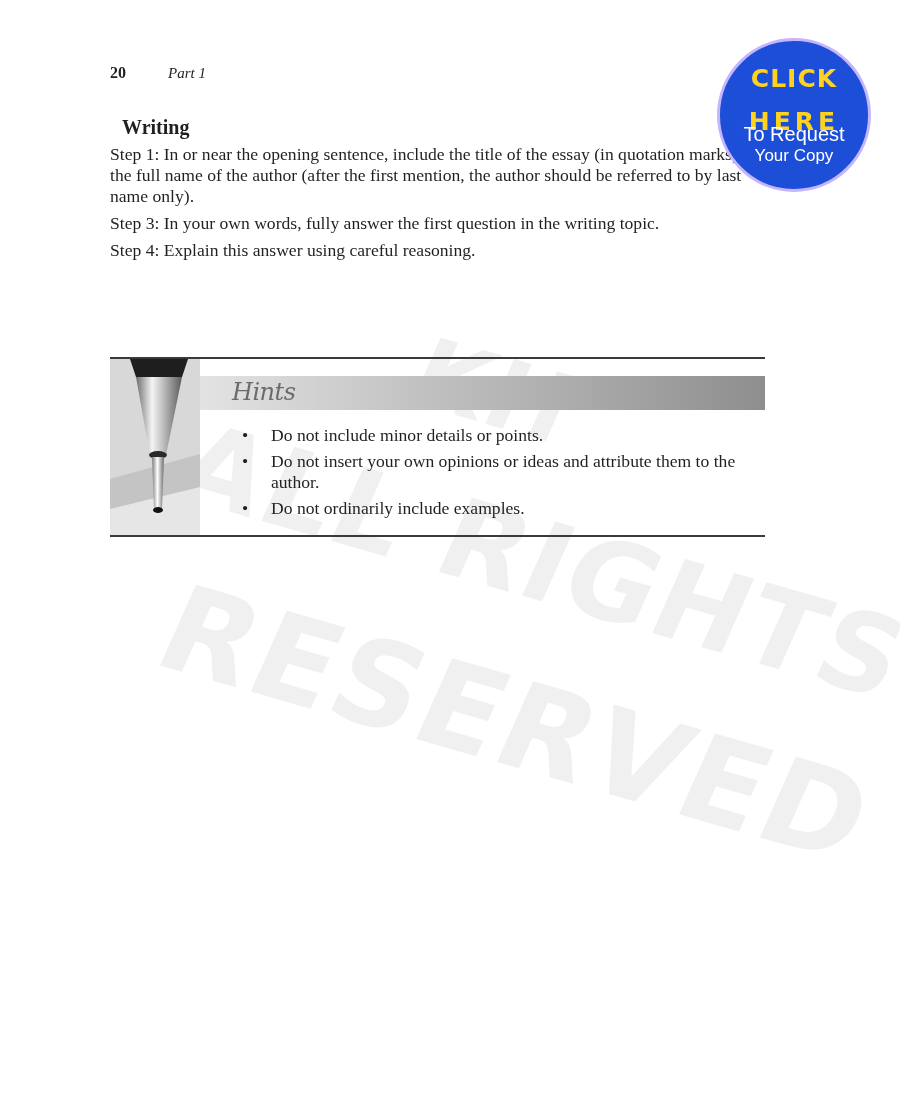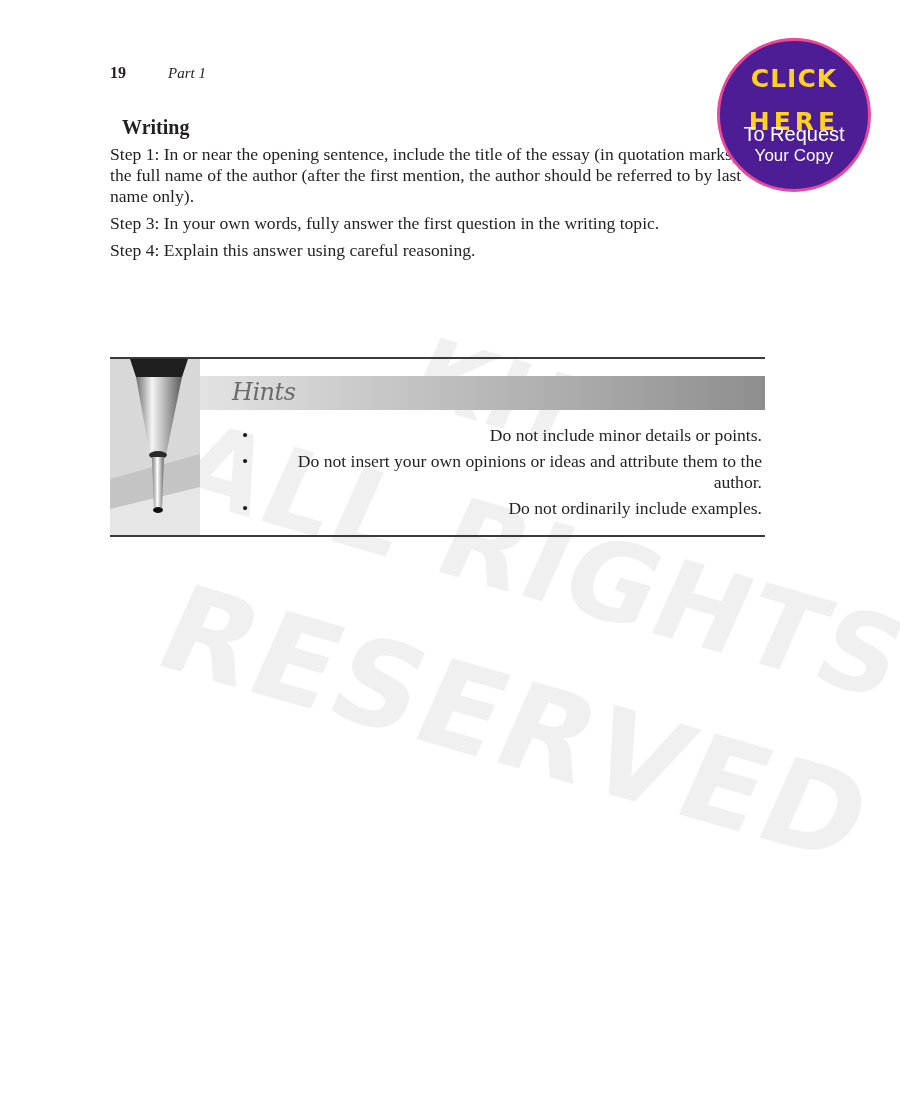--- a/index.html
+++ b/index.html
@@ -9,46 +9,46 @@
     .wm1 { left: 440px; top: 318px; font-size: 96px; }
     .wm2 { left: 210px; top: 400px; font-size: 110px; }
     .wm3 { left: 195px; top: 560px; font-size: 120px; }
     .page { position: absolute; left: 0; top: 0; width: 900px; height: 1110px; z-index: 1; }
     .running-head { position: absolute; left: 110px; top: 64px; font-size: 16px; }
     .page-num { font-weight: bold; }
     .part-label { font-style: italic; margin-left: 38px; font-size: 15px; }
     .section-title { position: absolute; left: 110px; top: 104px; font-size: 20px; font-weight: bold; margin: 12px; }
     .steps { position: absolute; left: 110px; top: 144px; width: 660px; font-size: 17.6px; line-height: 21px; }
     .step { margin: 0 0 6px 0; }
-    .hints-box { position: absolute; left: 110px; top: 357px; width: 655px; height: 176px; border-top: 2px solid #3a3a3a; border-bottom: 2px solid #3a3a3a; text-align: right; }
+    .hints-box { position: absolute; left: 110px; top: 357px; width: 655px; height: 176px; border-top: 2px solid #3a3a3a; border-bottom: 2px solid #3a3a3a; }
     .pen-photo { position: absolute; left: 0; top: 0; width: 90px; height: 176px; background: linear-gradient(135deg, #9a9a9a 0%, #dcdcdc 35%, #efefef 60%, #bdbdbd 100%); overflow: hidden; }
     .hints-header { position: absolute; left: 90px; top: 17px; width: 565px; height: 34px; background: linear-gradient(90deg, #e3e3e3 0%, #c9c9c9 30%, #a8a8a8 70%, #8e8e8e 100%); }
     .hints-title { position: absolute; left: 32px; top: 2px; font-family: "DejaVu Serif", serif; font-style: italic; font-size: 24px; color: #6b6b6b; letter-spacing: -0.5px; }
     .hints-list { position: absolute; left: 132px; top: 66px; width: 520px; margin: 0; padding: 0; list-style: none; font-size: 17.6px; line-height: 21px; }
     .hints-list li { position: relative; padding-left: 29px; margin-bottom: 5px; }
     .bullet { position: absolute; left: 0; top: 0; }
-    .cta { position: absolute; left: 717px; top: 38px; width: 154px; height: 154px; border-radius: 50%; background: #4c1d95; border: 3px solid #ec4899; box-sizing: border-box; text-align: center; cursor: pointer; z-index: 5; font-family: "DejaVu Sans", "Liberation Sans", sans-serif; }
+    .cta { position: absolute; left: 717px; top: 38px; width: 154px; height: 154px; border-radius: 50%; background: #1d4ed8; border: 3px solid #c4b5fd; box-sizing: border-box; text-align: center; cursor: pointer; z-index: 5; font-family: "DejaVu Sans", "Liberation Sans", sans-serif; }
     .cta-line1 { position: absolute; left: 0; width: 100%; top: 24px; font-weight: bold; color: #ffd21f; font-size: 25px; letter-spacing: 1px; line-height: 27px; }
     .cta-line2 { position: absolute; left: 0; width: 100%; top: 51px; font-weight: bold; color: #ffd21f; font-size: 25px; letter-spacing: 4px; line-height: 27px; margin-top: 16px; }
     .cta-line3 { position: absolute; left: 0; width: 100%; top: 83px; color: #ffffff; font-size: 20px; line-height: 21px; font-family: "Liberation Sans", sans-serif; }
     .cta-line4 { position: absolute; left: 0; width: 100%; top: 104px; color: #ffffff; font-size: 17px; line-height: 21px; font-family: "Liberation Sans", sans-serif; }
   </style>
 </head>
 <body>
 
 <div class="watermark">
   <div class="wm-line wm1">KH</div>
   <div class="wm-line wm2">ALL RIGHTS</div>
   <div class="wm-line wm3">RESERVED</div>
 </div>
 
 <div class="page">
 
   <div class="running-head">
-    <span class="page-num">19</span>
+    <span class="page-num">20</span>
     <span class="part-label">Part 1</span>
   </div>
 
   <h2 class="section-title">Writing</h2>
 
   <div class="steps">
     <p class="step">Step 1: In or near the opening sentence, include the title of the essay (in quotation marks) and the full name of the author (after the first mention, the author should be referred to by last name only).</p>
     <p class="step">Step 3: In your own words, fully answer the first question in the writing topic.</p>
     <p class="step">Step 4: Explain this answer using careful reasoning.</p>
   </div>

